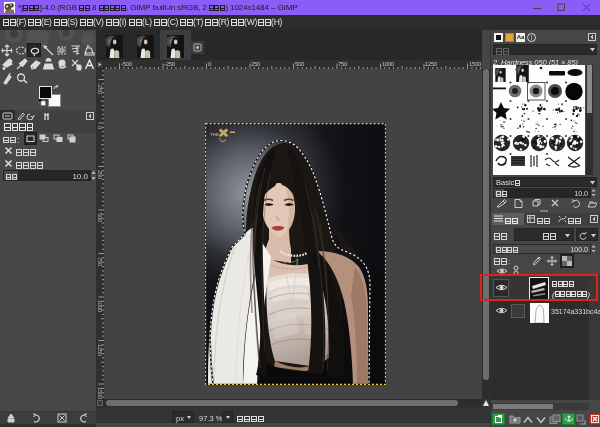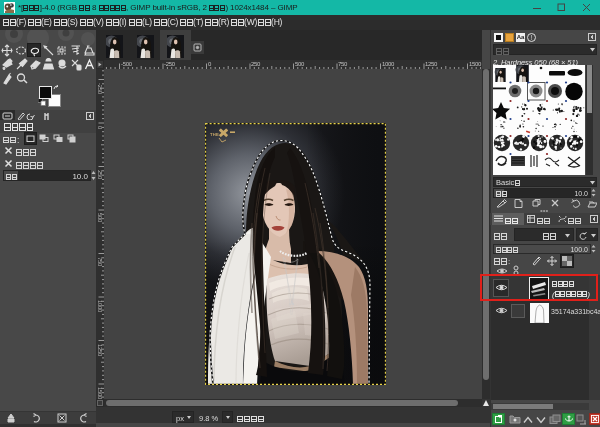--- a/index.html
+++ b/index.html
@@ -6,21 +6,21 @@
 .abs{position:absolute}
 #app{position:relative;width:600px;height:427px}
 
 .c{display:inline-block;width:6.5px;height:7.5px;border:1px solid;position:relative;margin-right:1px;vertical-align:-0.5px;opacity:.95}
 .c:after{content:"";position:absolute;left:0;right:0;top:2.5px;height:1px;background:currentColor}
 .c.sm{width:6px;height:6.5px;margin-right:1px}
 .c.sm:after{top:2px}
 .c.xs{width:5px;height:6px;margin-right:.5px;border-width:1px}
 .c.xs:after{top:2px}
 
-#title{left:0;top:0;width:600px;height:15px;background:#14b8a6;color:#1b1b1b;font-size:8px;line-height:15px;white-space:nowrap;letter-spacing:-0.1px}
+#title{left:0;top:0;width:600px;height:15px;background:#8b5cf6;color:#1b1b1b;font-size:8px;line-height:15px;white-space:nowrap;letter-spacing:-0.1px}
 #title .txt{position:absolute;left:18px;top:0}
 
 #menu{left:0;top:15px;width:600px;height:15px;background:#2c2c2c;color:#e6e6e6;font-size:8.5px;line-height:15px;white-space:nowrap;letter-spacing:-0.2px}
 #menu .c{width:6px;height:7px;margin-right:.5px}
 #menu .c:after{top:2.5px}
 .mi{position:absolute;top:0}
 
 #toolbox{left:0;top:30px;width:96px;height:397px;background:#484848}
 .tool{position:absolute;width:13px;height:13px}
 .tsel{background:#262626;border:1px solid #1c1c1c}
@@ -517,21 +517,21 @@
 <div class="abs" id="navbtn">
       <svg width="8" height="8" viewBox="0 0 8 8" style="position:absolute;left:0;top:0">
         <path d="M1 7 L4 1 L7 7 Z" fill="#e8e8e8"></path>
       </svg>
     </div>
 <div class="abs" id="status">
  <div class="abs dk" style="left:76px;top:4px;width:22px;height:12px;font-size:7.5px;padding:1.5px 0 0 3px">px</div>
  <svg class="abs" style="left:90px;top:8px" width="6" height="5" viewBox="0 0 6 5">
         <path d="M1 1 L3 4 L5 1 Z" fill="#ccc"></path>
       </svg>
- <div class="abs lbl" style="left:103px;top:7px;font-size:7.5px">9.8 %</div>
+ <div class="abs lbl" style="left:103px;top:7px;font-size:7.5px">97.3 %</div>
  <div class="abs dk" style="left:126px;top:4px;width:11px;height:12px"></div>
  <svg class="abs" style="left:128.5px;top:8px" width="6" height="5" viewBox="0 0 6 5">
         <path d="M1 1 L3 4 L5 1 Z" fill="#ccc"></path>
       </svg>
  <div class="abs lbl" style="left:141px;top:6.5px;color:#e8e8e8"><span class="c sm"></span><span class="c sm"></span><span class="c sm"></span><span class="c sm"></span></div>
 </div>
 <div class="abs" id="rpanel"></div>
 
 <div class="abs" style="left:494px;top:33px;width:9px;height:9px;background:#f5f5f5"></div>
 <div class="abs" style="left:496px;top:35px;width:5px;height:5px;background:#111"></div>
@@ -541,21 +541,21 @@
 <svg class="abs" style="left:588px;top:33px" width="8" height="8" viewBox="0 0 8 8" stroke="#ccc" fill="none">
       <rect x=".5" y=".5" width="7" height="7"></rect>
       <path d="M5 2 L3 4 L5 6" fill="#ccc"></path>
     </svg>
 
 <div class="abs dk" style="left:493px;top:44px;width:104px;height:11px;background:#2b2b2b"></div>
 <div class="abs lbl it" style="left:496px;top:46px;color:#888"><span class="c sm" style="opacity:.6"></span><span class="c sm" style="opacity:.6"></span></div>
 <svg class="abs" style="left:589px;top:47px" width="7" height="6" viewBox="0 0 7 6">
       <path d="M1 1 L3.5 4.5 L6 1 Z" fill="#ccc"></path>
     </svg>
-<div class="abs lbl it" style="left:493px;top:57.5px;font-size:7.5px;color:#e4e4e4;letter-spacing:-0.1px">2. Hardness 050 (68 × 51)</div>
+<div class="abs lbl it" style="left:493px;top:57.5px;font-size:7.5px;color:#e4e4e4;letter-spacing:-0.1px">2. Hardness 050 (51 × 85)</div>
 
 <div class="abs" style="left:493px;top:65px;width:92px;height:110px;background:#fdfdfd"></div>
 <div class="abs" style="left:586px;top:65px;width:7px;height:110px;background:#2e2e2e"></div>
 <div class="abs" style="left:587px;top:65px;width:5px;height:48px;background:#8a8a8a"></div>
 <svg class="abs" style="left:493px;top:65px" width="92" height="110" viewBox="0 0 92 110">
  <g>
         <use href="#mini" x="0" y="3" width="15" height="14"></use>
         <use href="#mini" x="22" y="0" width="15" height="17"></use>
       </g>
  <circle cx="48" cy="3" r="1.3" fill="#111"></circle>

